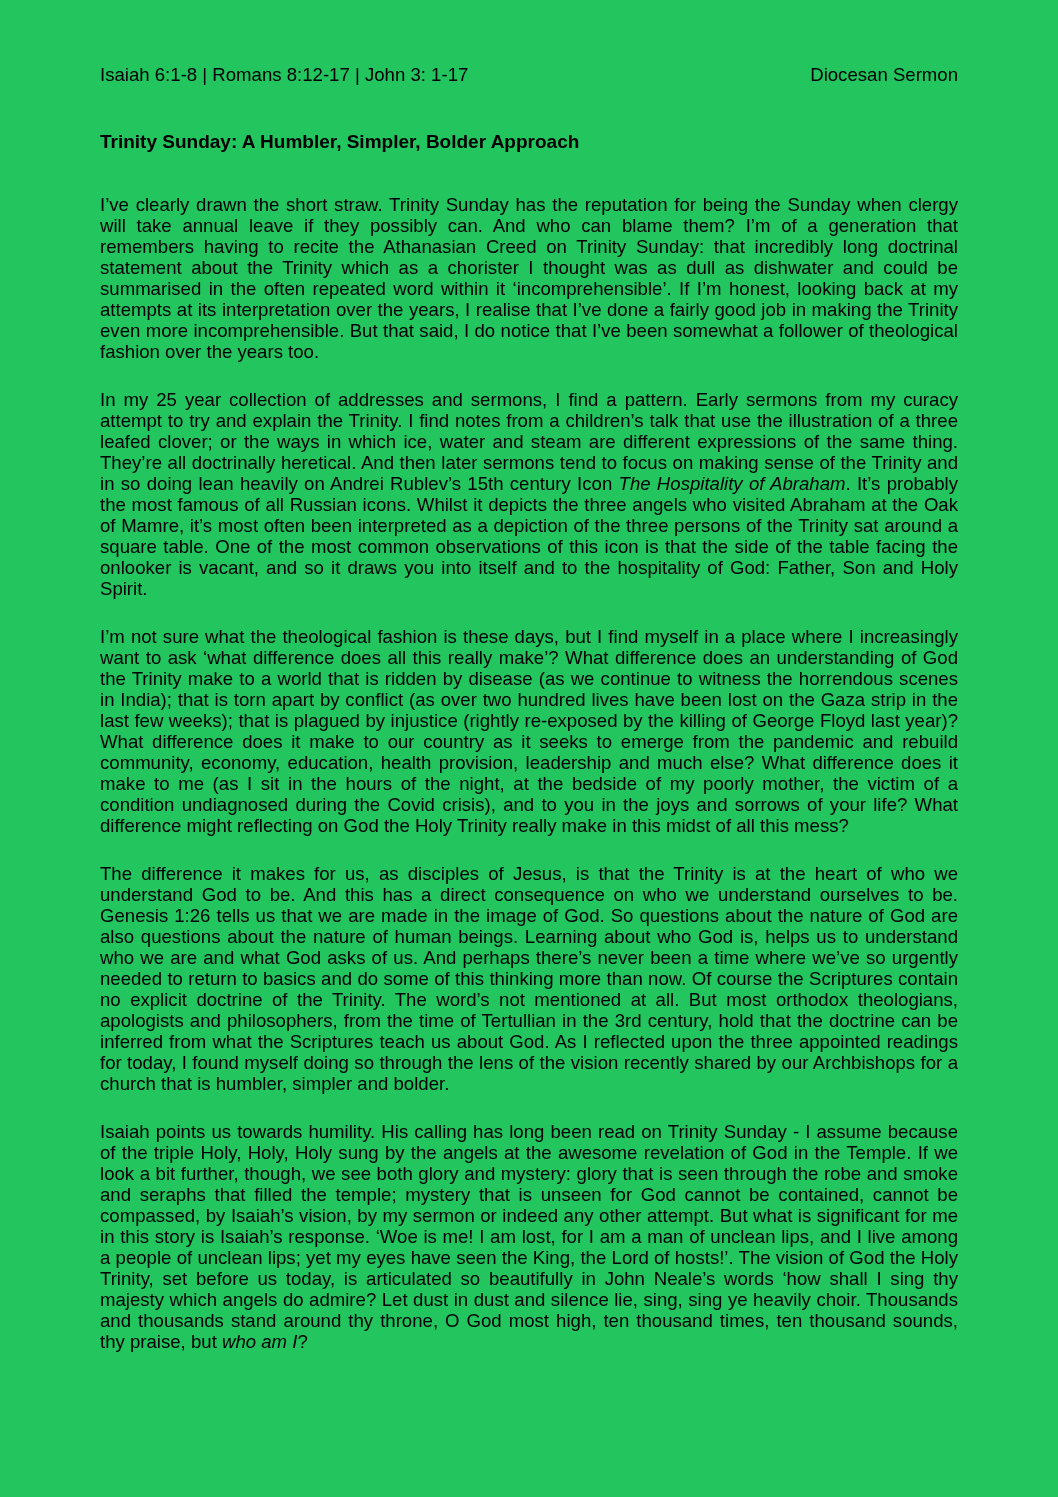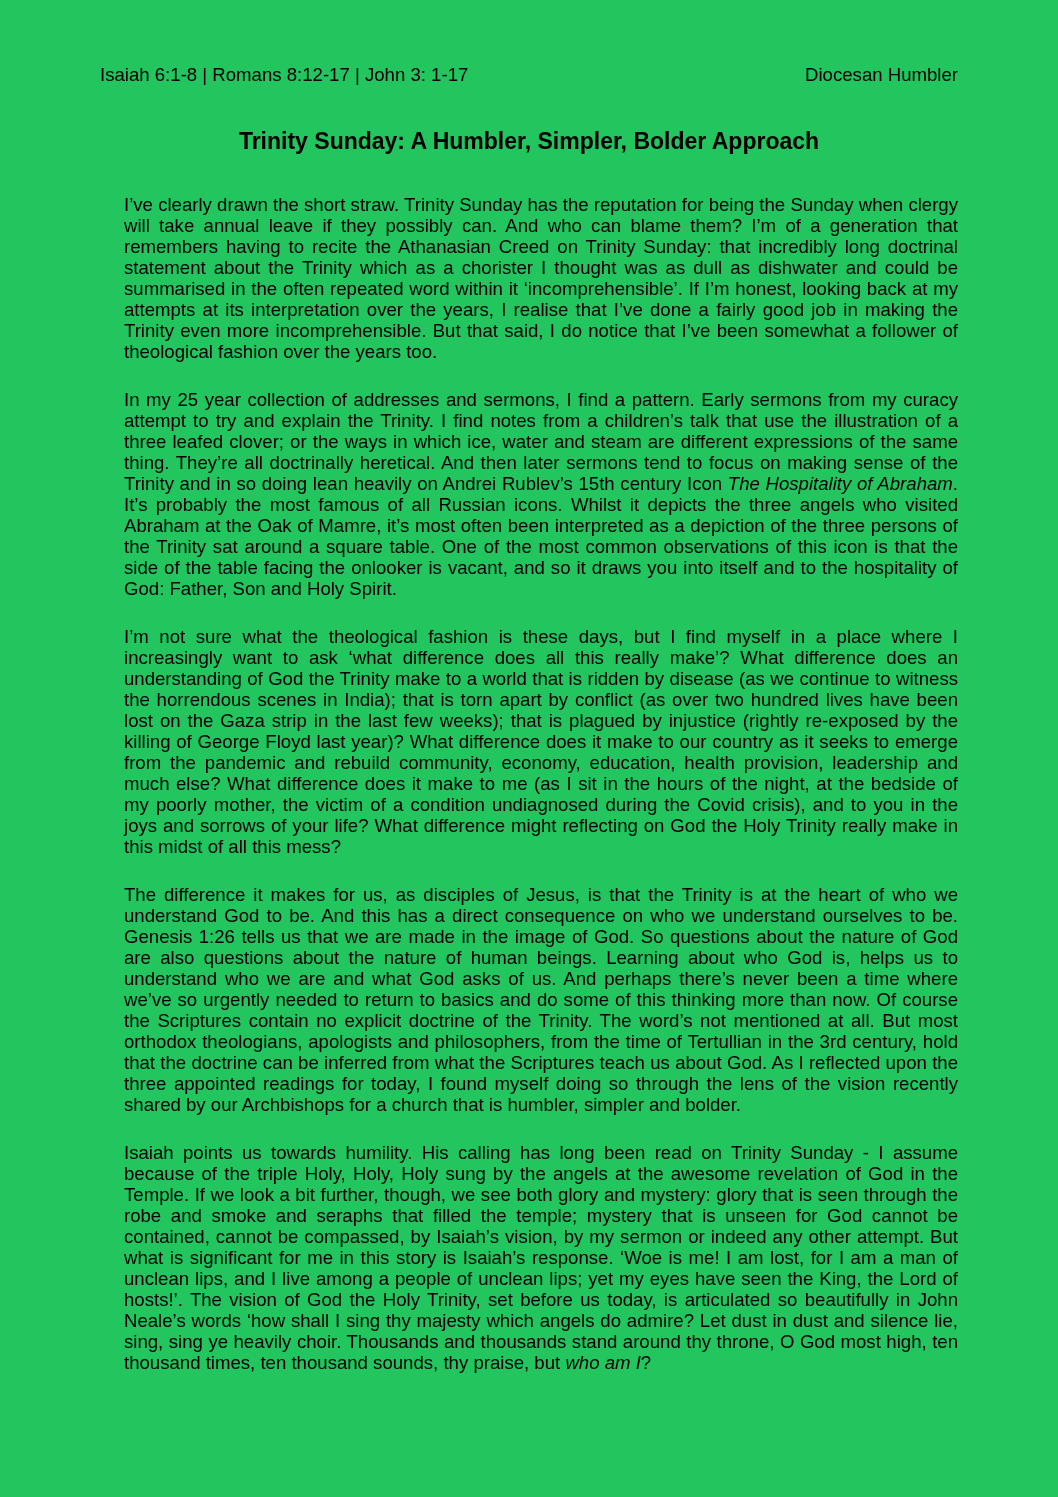--- a/index.html
+++ b/index.html
@@ -24,49 +24,48 @@
   .doc-header {
     display: flex;
     justify-content: space-between;
     align-items: baseline;
     font-size: 18.6px;
     line-height: 21px;
     white-space: nowrap;
   }
   .doc-title {
     margin: 46px 0 0 0;
-    font-size: 23px;
+    font-size: 19px;
     line-height: 21px;
     font-weight: bold;
-    text-align: center;
+    text-align: left;
   }
   .doc-body {
     margin-top: 42px;
-    margin-left: 24px;
   }
   .doc-body p {
     margin: 0 0 27px 0;
     font-size: 18.6px;
     line-height: 21px;
     text-align: justify;
     text-justify: inter-word;
   }
   .doc-body p:last-child {
     margin-bottom: 0;
   }
   .doc-body em {
   }
 </style>
 </head>
 <body>
 
 <div class="page">
   <div class="doc-header">
     <span>Isaiah 6:1-8 | Romans 8:12-17 | John 3: 1-17</span>
-    <span>Diocesan Humbler</span>
+    <span>Diocesan Sermon</span>
   </div>
 
   <h1 class="doc-title">Trinity Sunday: A Humbler, Simpler, Bolder Approach</h1>
 
   <div class="doc-body" id="doc-body">
       <p><span>I’ve clearly drawn the short straw. Trinity Sunday has the reputation for being the Sunday when clergy will take annual leave if they possibly can. And who can blame them? I’m of a generation that remembers having to recite the Athanasian Creed on Trinity Sunday: that incredibly long doctrinal statement about the Trinity which as a chorister I thought was as dull as dishwater and could be summarised in the often repeated word within it ‘incomprehensible’. If I’m honest, looking back at my attempts at its interpretation over the years, I realise that I’ve done a fairly good job in making the Trinity even more incomprehensible. But that said, I do notice that I’ve been somewhat a follower of theological fashion over the years too.</span></p>
       <p><span>In my 25 year collection of addresses and sermons, I find a pattern. Early sermons from my curacy attempt to try and explain the Trinity. I find notes from a children’s talk that use the illustration of a three leafed clover; or the ways in which ice, water and steam are different expressions of the same thing. They’re all doctrinally heretical. And then later sermons tend to focus on making sense of the Trinity and in so doing lean heavily on Andrei Rublev’s 15th century Icon </span><em>The Hospitality of Abraham</em><span>. It’s probably the most famous of all Russian icons. Whilst it depicts the three angels who visited Abraham at the Oak of Mamre, it’s most often been interpreted as a depiction of the three persons of the Trinity sat around a square table. One of the most common observations of this icon is that the side of the table facing the onlooker is vacant, and so it draws you into itself and to the hospitality of God: Father, Son and Holy Spirit.</span></p>
       <p><span>I’m not sure what the theological fashion is these days, but I find myself in a place where I increasingly want to ask ‘what difference does all this really make’? What difference does an understanding of God the Trinity make to a world that is ridden by disease (as we continue to witness the horrendous scenes in India); that is torn apart by conflict (as over two hundred lives have been lost on the Gaza strip in the last few weeks); that is plagued by injustice (rightly re-exposed by the killing of George Floyd last year)? What difference does it make to our country as it seeks to emerge from the pandemic and rebuild community, economy, education, health provision, leadership and much else? What difference does it make to me (as I sit in the hours of the night, at the bedside of my poorly mother, the victim of a condition undiagnosed during the Covid crisis), and to you in the joys and sorrows of your life? What difference might reflecting on God the Holy Trinity really make in this midst of all this mess?</span></p>
       <p><span>The difference it makes for us, as disciples of Jesus, is that the Trinity is at the heart of who we understand God to be. And this has a direct consequence on who we understand ourselves to be. Genesis 1:26 tells us that we are made in the image of God. So questions about the nature of God are also questions about the nature of human beings. Learning about who God is, helps us to understand who we are and what God asks of us. And perhaps there’s never been a time where we’ve so urgently needed to return to basics and do some of this thinking more than now. Of course the Scriptures contain no explicit doctrine of the Trinity. The word’s not mentioned at all. But most orthodox theologians, apologists and philosophers, from the time of Tertullian in the 3rd century, hold that the doctrine can be inferred from what the Scriptures teach us about God. As I reflected upon the three appointed readings for today, I found myself doing so through the lens of the vision recently shared by our Archbishops for a church that is humbler, simpler and bolder.</span></p>
       <p><span>Isaiah points us towards humility. His calling has long been read on Trinity Sunday - I assume because of the triple Holy, Holy, Holy sung by the angels at the awesome revelation of God in the Temple. If we look a bit further, though, we see both glory and mystery: glory that is seen through the robe and smoke and seraphs that filled the temple; mystery that is unseen for God cannot be contained, cannot be compassed, by Isaiah’s vision, by my sermon or indeed any other attempt. But what is significant for me in this story is Isaiah’s response. ‘Woe is me! I am lost, for I am a man of unclean lips, and I live among a people of unclean lips; yet my eyes have seen the King, the Lord of hosts!’. The vision of God the Holy Trinity, set before us today, is articulated so beautifully in John Neale’s words ‘how shall I sing thy majesty which angels do admire? Let dust in dust and silence lie, sing, sing ye heavily choir. Thousands and thousands stand around thy throne, O God most high, ten thousand times, ten thousand sounds, thy praise, but </span><em>who am I</em><span>?</span></p>

